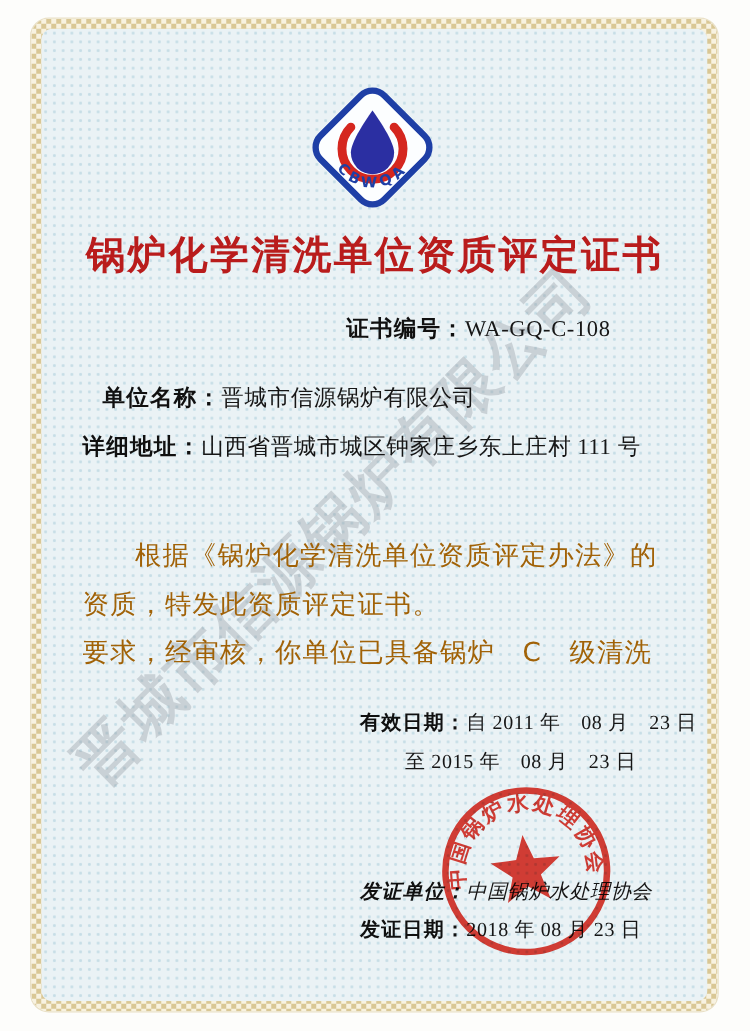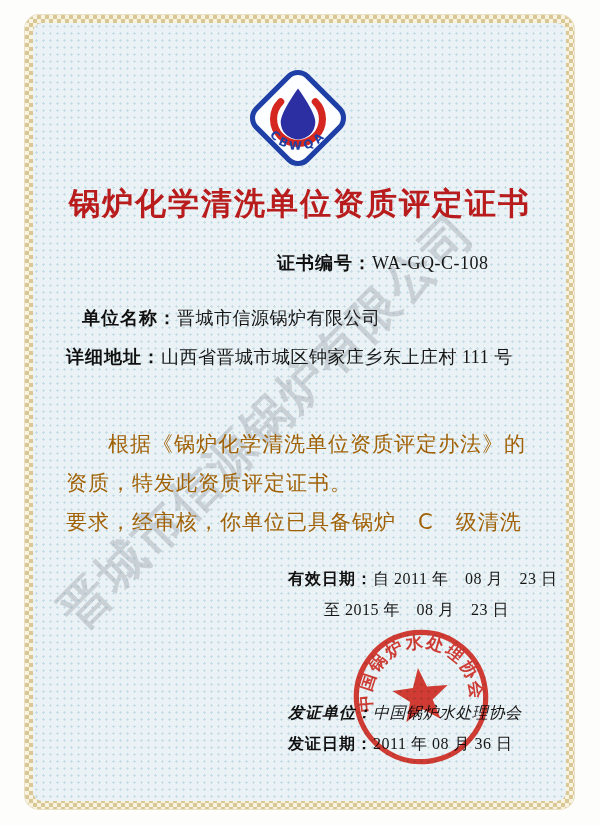--- a/index.html
+++ b/index.html
@@ -116,21 +116,21 @@
     <div class="to">
       <span class="value">至 2015 年　08 月　23 日</span>
     </div>
   </div>
 
   <div class="line issuer">
     <span class="label">发证单位：</span><span class="value">中国锅炉水处理协会</span>
   </div>
 
   <div class="line issue-date">
-    <span class="label">发证日期：</span><span class="value">2011 年 08 月 36 日</span>
+    <span class="label">发证日期：</span><span class="value">2018 年 08 月 23 日</span>
   </div>
 
   <svg class="seal" viewBox="0 0 140 140">
     <circle cx="70" cy="70" r="62" fill="none" stroke="#df241a" stroke-width="5"></circle>
     <polygon fill="#df241a" points="70,42 76.8,60.7 96.6,61.3 80.9,73.6 86.5,92.7 70,81.5 53.5,92.7 59.1,73.6 43.4,61.3 63.2,60.7"></polygon>
     <path id="seal-arc" d="M 26,90 A 48,48 0 1 1 114,90" fill="none"></path>
     <text font-size="16.5" font-weight="bold" fill="#df241a" letter-spacing="2" font-family="DejaVu Sans, sans-serif">
       <textPath href="#seal-arc" startOffset="50%" text-anchor="middle">中国锅炉水处理协会</textPath>
     </text>
   </svg>

